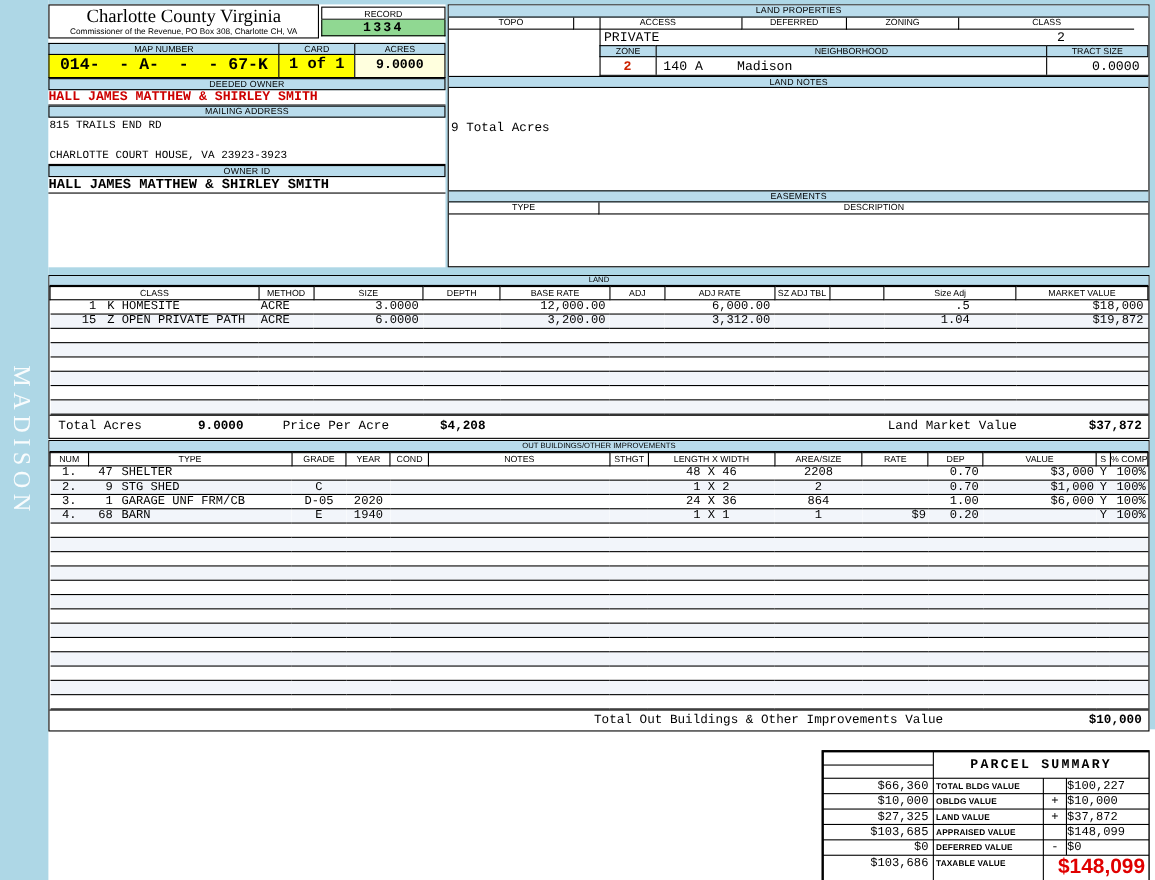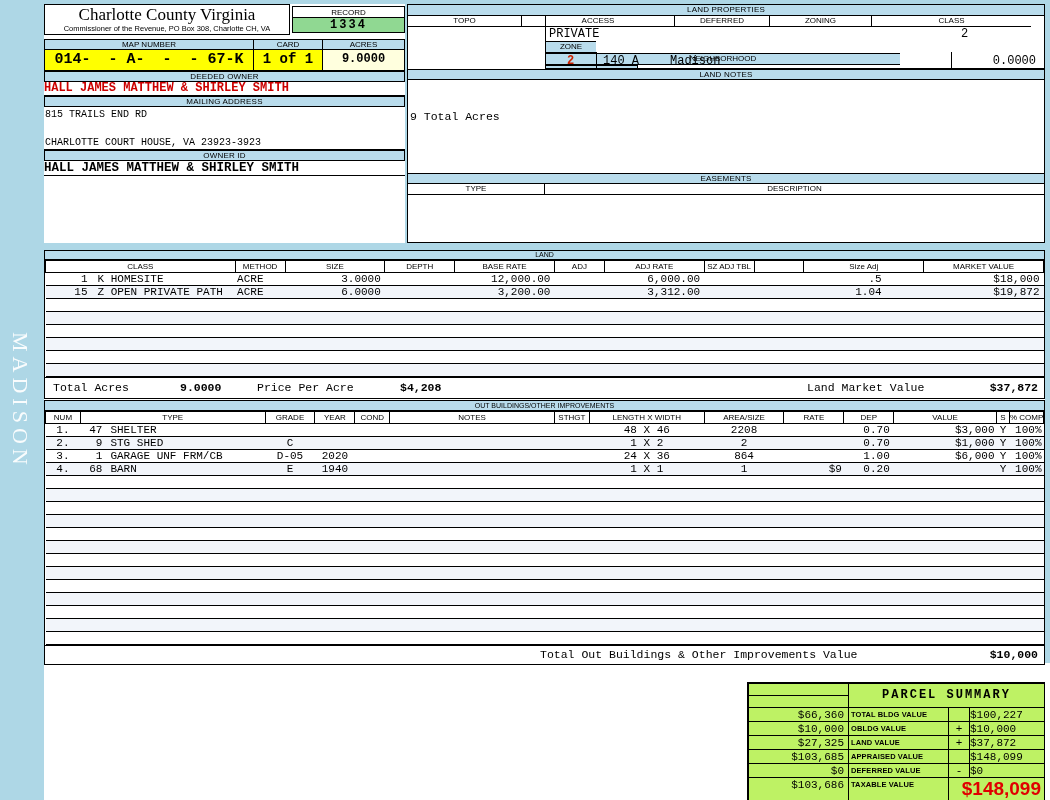--- a/index.html
+++ b/index.html
@@ -61,21 +61,21 @@
   
   .right-card { position:absolute; left:407px; top:4px; width:638px; height:239px; background:#fff; border:1px solid #000; }
   .rc-in { position:relative; width:636px; height:237px; }
   .lp-head { position:absolute; left:0; top:11px; width:636px; height:11px; display:flex; }
   .lp-head > div { border-right:1px solid #000; border-bottom:1px solid #000; font-size:8px; text-align:center; line-height:10px; }
   .lp-head > div:last-child { border-right:none; }
   .lp-val { position:absolute; left:0; top:22px; width:636px; height:14px; font-size:12px; }
   .lp-val .private { position:absolute; left:141px; top:0; }
   .lp-val .clsval  { position:absolute; left:477px; width:159px; text-align:center; }
   .topo-sep { position:absolute; left:137px; top:11px; width:1px; height:53px; background:#000; }
-  .zone-head { position:absolute; left:137px; top:36px; width:499px; height:11px; display:flex;flex-direction:column; }
+  .zone-head { position:absolute; left:137px; top:36px; width:499px; height:11px; display:flex; }
   .zone-head > div { border:1px solid #000; border-right:none; background:#B9DCEC; font-size:8px; text-align:center; line-height:10px; }
   .zone-head > div:last-child { border-right:none; }
   .zone-val { position:absolute; left:137px; top:47px; width:499px; height:17px; border-bottom:1px solid #000; font-size:12px; }
   .zone-val .zv { position:absolute; left:0; top:2px; width:51px; text-align:center; color:#CC2200; font-weight:bold; }
   .zone-val .zsep { position:absolute; left:51px; top:0; width:1px; height:16px; background:#000; }
   .zone-val .nc { position:absolute; left:58px; top:2px; }
   .zone-val .nn { position:absolute; left:125px; top:2px; }
   .zone-val .tsep { position:absolute; left:406px; top:0; width:1px; height:16px; background:#000; }
   .zone-val .tv { position:absolute; right:8px; top:2px; }
   .notes-bar { position:absolute; left:0; top:64px; width:636px; }
@@ -113,21 +113,21 @@
   .ob-val { position:absolute; right:6px; font-weight:bold; }
 
   
   .psum {
     position:absolute; left:747px; top:682px; width:298px;
     display:grid;
     grid-template-columns: 99px 99px 20px 74px;
     grid-template-rows: 11px 11px 13px 13px 13px 13px 13px 22px;
     gap:1px; background:#000; border:2px solid #000;
   }
-  .psum > div { background:#bef264; overflow:hidden; }
+  .psum > div { background:#ffffff; overflow:hidden; }
   .ps-title {
     grid-column: 2 / 5; grid-row: 1 / 3; background:#FFFF00;
     font-family:"Liberation Mono","DejaVu Sans Mono",monospace;
     font-weight:bold; font-size:12px; letter-spacing:2px;
     text-align:center; line-height:23px;
   }
   .ps-left  { font-family:"Liberation Mono","DejaVu Sans Mono",monospace; font-size:11px; text-align:right; padding:1px 4px 0 0; }
   .ps-label { font-size:7.5px; font-weight:bold; padding:2px 0 0 2px; letter-spacing:.1px; }
   .ps-op    { font-family:"Liberation Mono","DejaVu Sans Mono",monospace; font-size:11px; text-align:center; padding-top:1px; }
   .ps-right { font-family:"Liberation Mono","DejaVu Sans Mono",monospace; font-size:11px; text-align:left; padding:1px 4px 0 0; }

